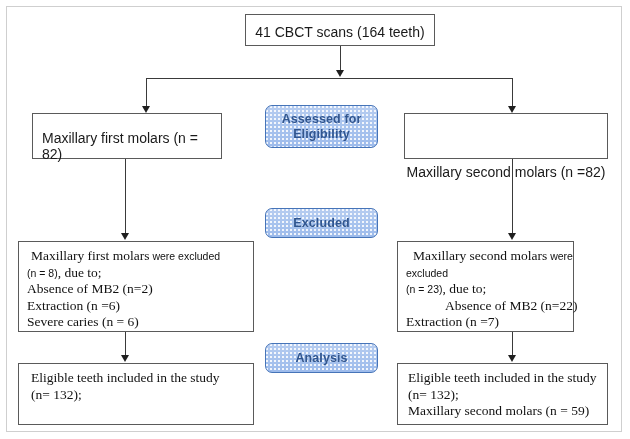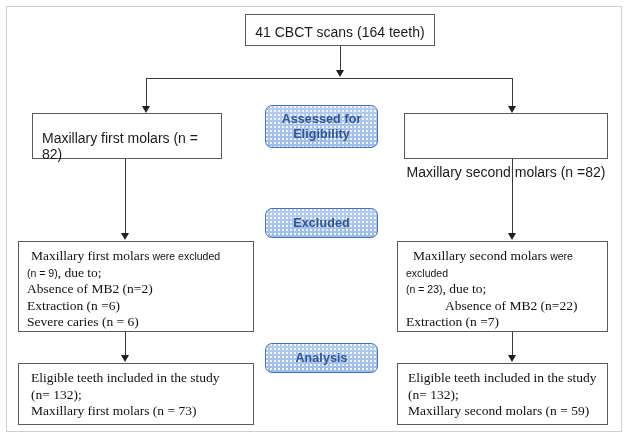--- a/index.html
+++ b/index.html
@@ -123,44 +123,43 @@
   </div>
 
   <div class="vline" style="left:125px; top:159px; height:76px;"></div>
   <div class="arrowhead" style="left:120.5px; top:233px;"></div>
 
   <div class="vline" style="left:512px; top:159px; height:76px;"></div>
   <div class="arrowhead" style="left:507.5px; top:233px;"></div>
 
   <div class="box" style="left:18px; top:241px; width:236px; height:91px;">
     <div class="serif" style="position:absolute; left:12px; top:6px;"><span>Maxillary first molars</span><span class="small-sans">&nbsp;</span><span class="small-sans">were excluded</span></div>
-    <div class="serif" style="position:absolute; left:8px; top:22.5px;"><span class="small-sans">(n = 9)</span><span>, due to;</span></div>
+    <div class="serif" style="position:absolute; left:8px; top:22.5px;"><span class="small-sans">(n = 8)</span><span>, due to;</span></div>
     <div class="serif" style="position:absolute; left:8px; top:39px;">Absence of MB2 (n=2)</div>
     <div class="serif" style="position:absolute; left:8px; top:55.5px;">Extraction (n =6)</div>
     <div class="serif" style="position:absolute; left:8px; top:72px;">Severe caries (n = 6)</div>
   </div>
 
-  <div class="box" style="left:397px; top:241px; width:211px; height:91px;">
+  <div class="box" style="left:397px; top:241px; width:177px; height:91px;">
     <div class="serif" style="position:absolute; left:15px; top:6px;"><span>Maxillary second molars</span><span class="small-sans">&nbsp;</span><span class="small-sans">were</span></div>
     <div class="serif" style="position:absolute; left:8px; top:22.5px;"><span class="small-sans">excluded</span></div>
     <div class="serif" style="position:absolute; left:8px; top:39px;"><span class="small-sans">(n = 23)</span><span>, due to;</span></div>
     <div class="serif" style="position:absolute; left:8px; top:55.5px;margin-left:39px;">Absence of MB2 (n=22)</div>
     <div class="serif" style="position:absolute; left:8px; top:72px;">Extraction (n =7)</div>
   </div>
 
   <div class="vline" style="left:125px; top:332px; height:25px;"></div>
   <div class="arrowhead" style="left:120.5px; top:355px;"></div>
 
   <div class="vline" style="left:512px; top:332px; height:25px;"></div>
   <div class="arrowhead" style="left:507.5px; top:355px;"></div>
 
   <div class="box" style="left:18px; top:363px; width:236px; height:62px;">
     <div class="serif" style="position:absolute; left:12px; top:6px;">Eligible teeth included in the study</div>
     <div class="serif" style="position:absolute; left:12px; top:22.5px;">(n= 132);</div>
-    <div class="serif" style="position:absolute; left:12px; top:39px;">Maxillary first molars (n = 73)</div>
   </div>
 
   <div class="box" style="left:397px; top:363px; width:211px; height:62px;">
     <div class="serif" style="position:absolute; left:10px; top:6px;">Eligible teeth included in the study</div>
     <div class="serif" style="position:absolute; left:10px; top:22.5px;">(n= 132);</div>
     <div class="serif" style="position:absolute; left:10px; top:39px;">Maxillary second molars (n = 59)</div>
   </div>
 
 </div>
 

